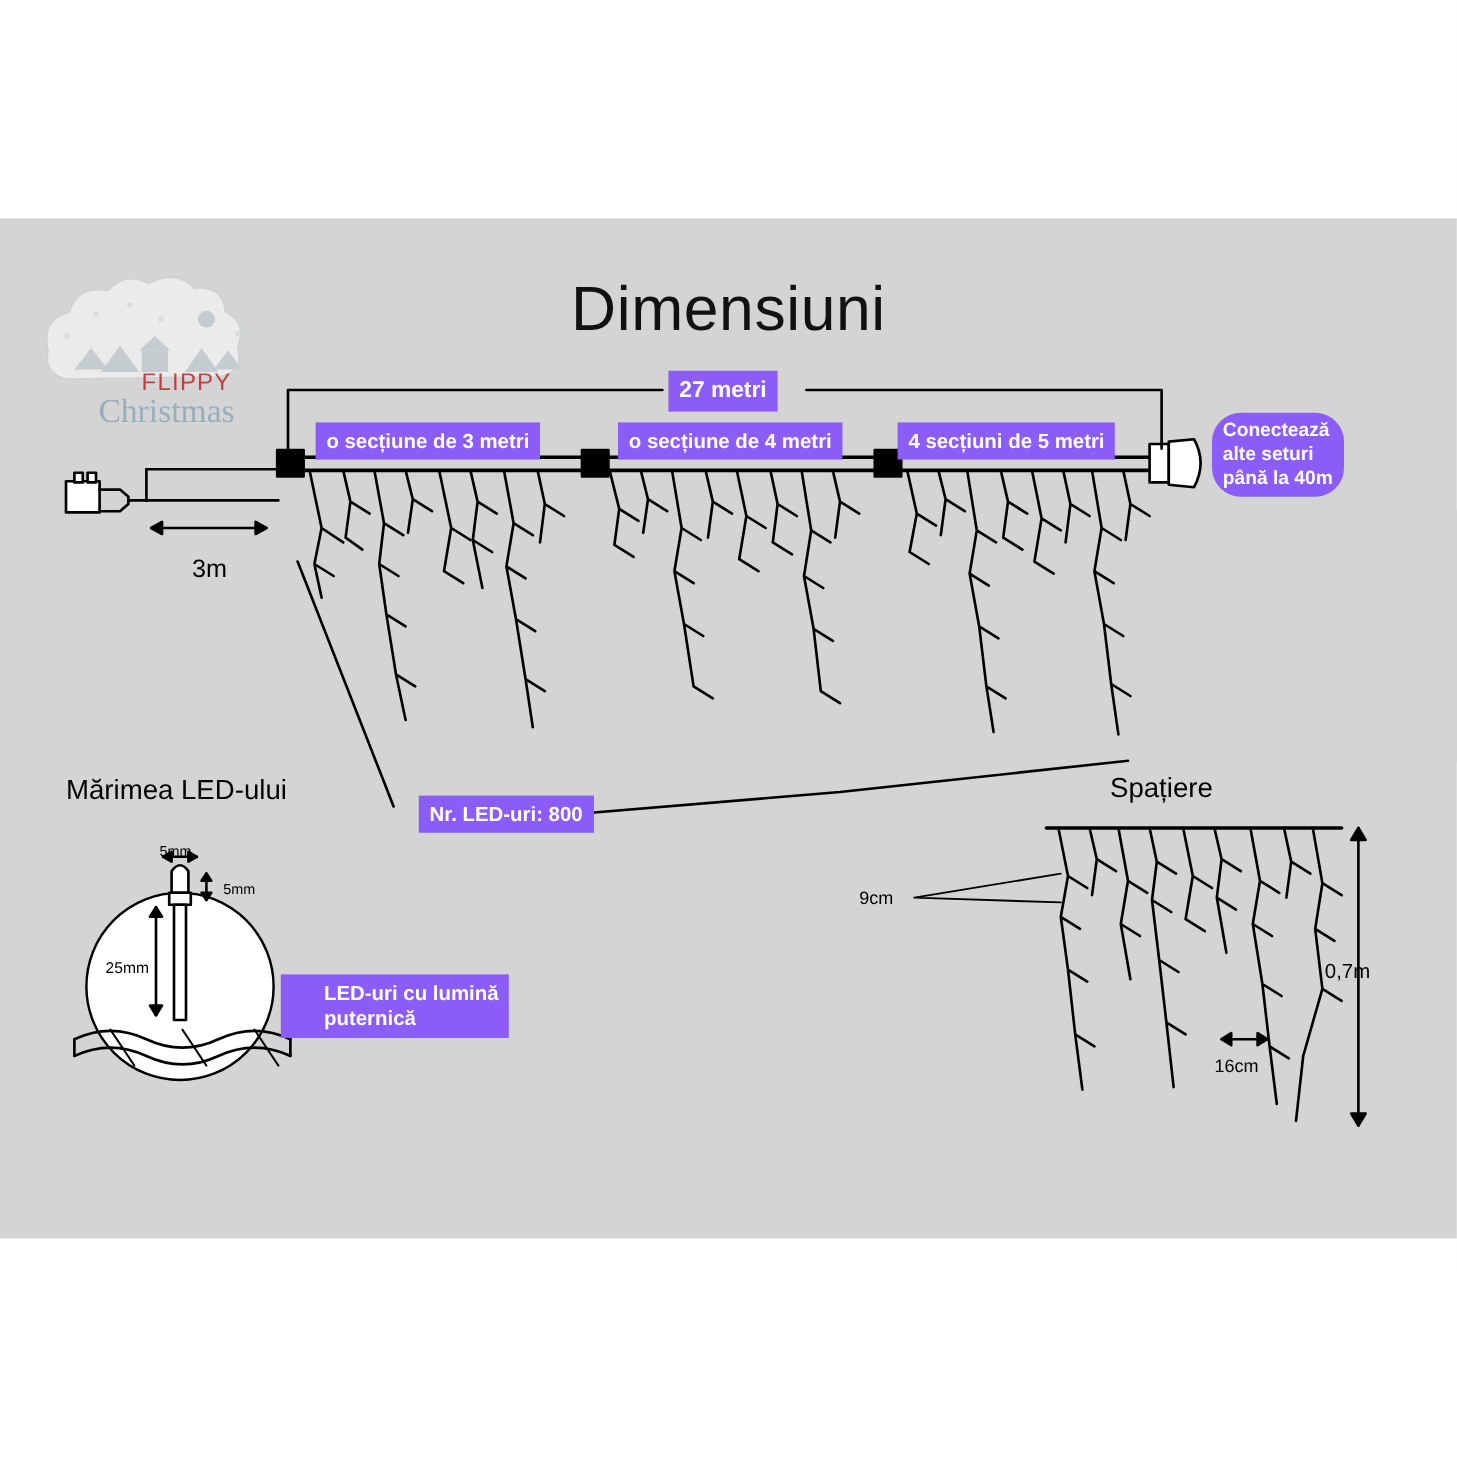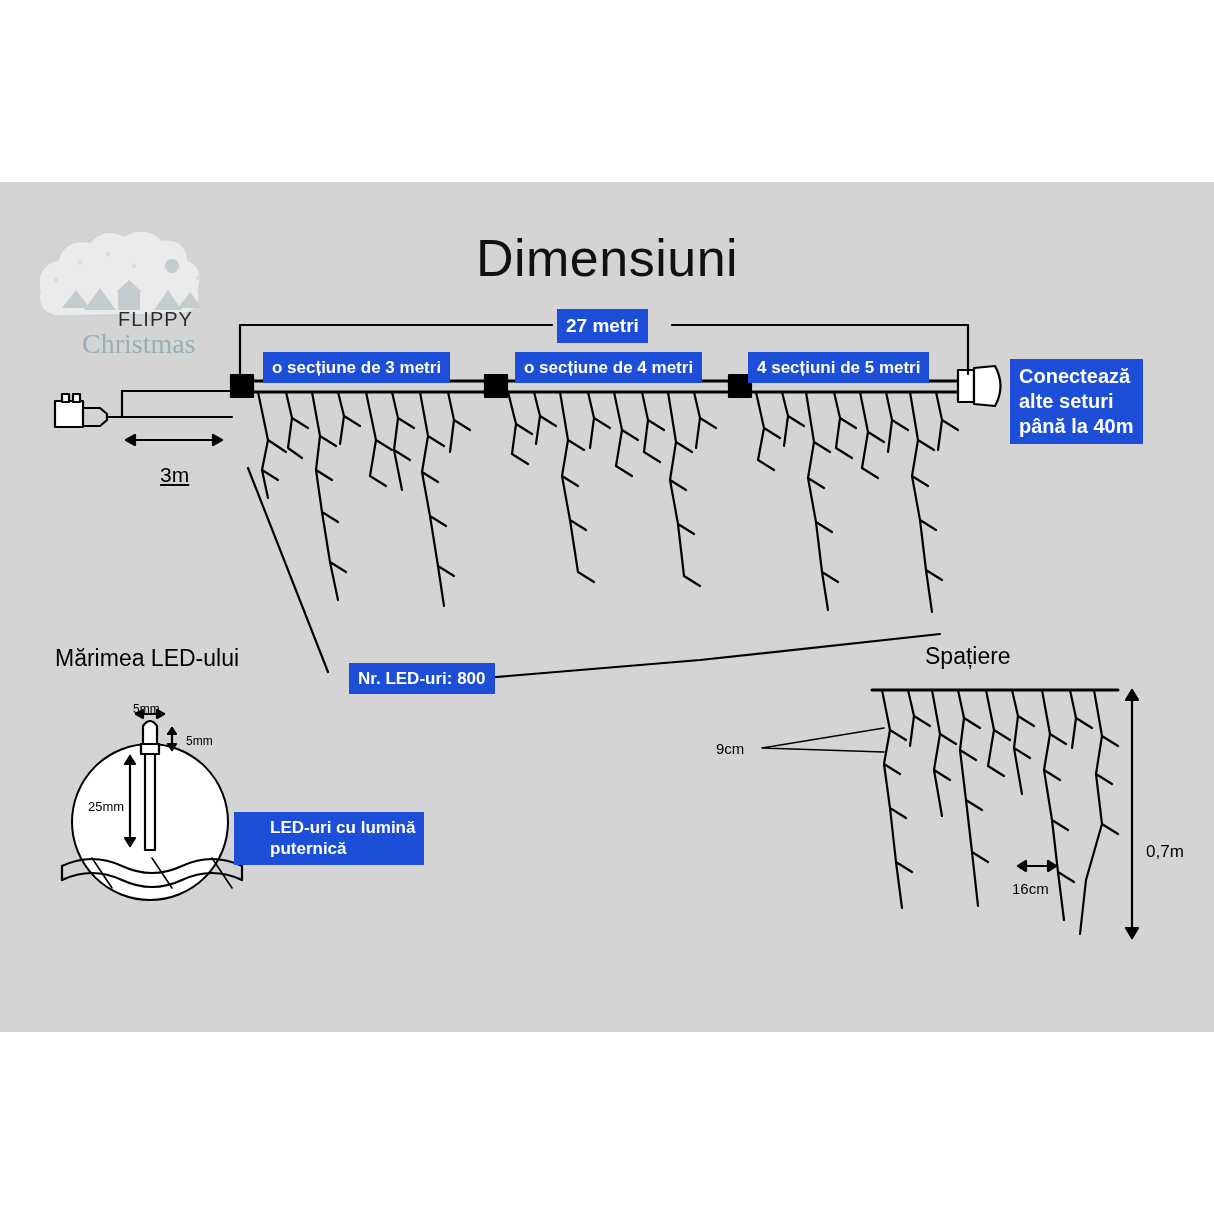--- a/index.html
+++ b/index.html
@@ -13,61 +13,61 @@
     position:absolute;left:0;top:0;width:1214px;height:1214px;
     background:#ffffff;
   }
   .panel{
     position:absolute;left:0;top:182px;width:1214px;height:850px;
     background:#d4d4d4;
   }
   svg.layer{position:absolute;left:0;top:0;width:1214px;height:1214px;}
   .lbl{
     position:absolute;
-    background:#1d4ed8;color:#ffffff;
+    background:#8b5cf6;color:#ffffff;
     font-family:"Liberation Sans", sans-serif;
     font-size:17px;font-weight:bold;
     padding:5px 9px;
     white-space:pre;
     line-height:1.25;
     box-sizing:border-box;
   }
   .plain{
     position:absolute;color:#000;font-family:"Liberation Sans", sans-serif;
     white-space:pre;
   }
   #title{
     left:0;top:228px;width:1214px;text-align:center;
     font-size:52px;color:#111;letter-spacing:.5px;
   }
   #lbl-27m{left:557px;top:309px;font-size:19px;}
   #lbl-sec3{left:263px;top:352px;}
   #lbl-sec4{left:515px;top:352px;}
   #lbl-sec5{left:748px;top:352px;}
-  #lbl-connect{left:1010px;top:359px;font-size:20px;}
+  #lbl-connect{left:1010px;top:344px;font-size:16px;border-radius:24px;}
   #lbl-leds{left:329px;top:663px;font-size:17px;margin-left:20px;}
   #lbl-bright{left:234px;top:812px;font-size:17px;padding-left:36px;}
-  #txt-3m{left:160px;top:463px;font-size:21px;text-decoration:underline;}
+  #txt-3m{left:160px;top:463px;font-size:21px;}
   #txt-marimea{left:55px;top:645px;font-size:23px;}
   #txt-spatiere{left:925px;top:643px;font-size:23px;}
   #txt-5mm-top{left:133px;top:702px;font-size:12px;}
   #txt-5mm-side{left:186px;top:734px;font-size:12px;}
   #txt-25mm{left:88px;top:799px;font-size:13px;}
   #txt-9cm{left:716px;top:740px;font-size:15px;}
-  #txt-07m{left:1146px;top:800px;font-size:17px;margin-top:42px;}
+  #txt-07m{left:1104px;top:800px;font-size:17px;}
   #txt-16cm{left:1012px;top:880px;font-size:15px;}
   #footnote{
     left:0;top:962px;width:1214px;text-align:center;font-size:21px;color:#111;
   }
   #watermark{
     position:absolute;left:22px;top:222px;width:225px;height:140px;
     opacity:.55;
   }
   .wm-text1{
-    position:absolute;left:118px;top:308px;font-size:20px;color:#000000;
+    position:absolute;left:118px;top:308px;font-size:20px;color:#b91c1c;
     font-family:"Liberation Sans", sans-serif;letter-spacing:1px;opacity:.8;
   }
   .wm-text2{
     position:absolute;left:82px;top:328px;font-size:28px;color:#8aa6b5;
     font-family:"Liberation Serif", serif;opacity:.8;
   }
 </style>
 </head>
 <body>
 

